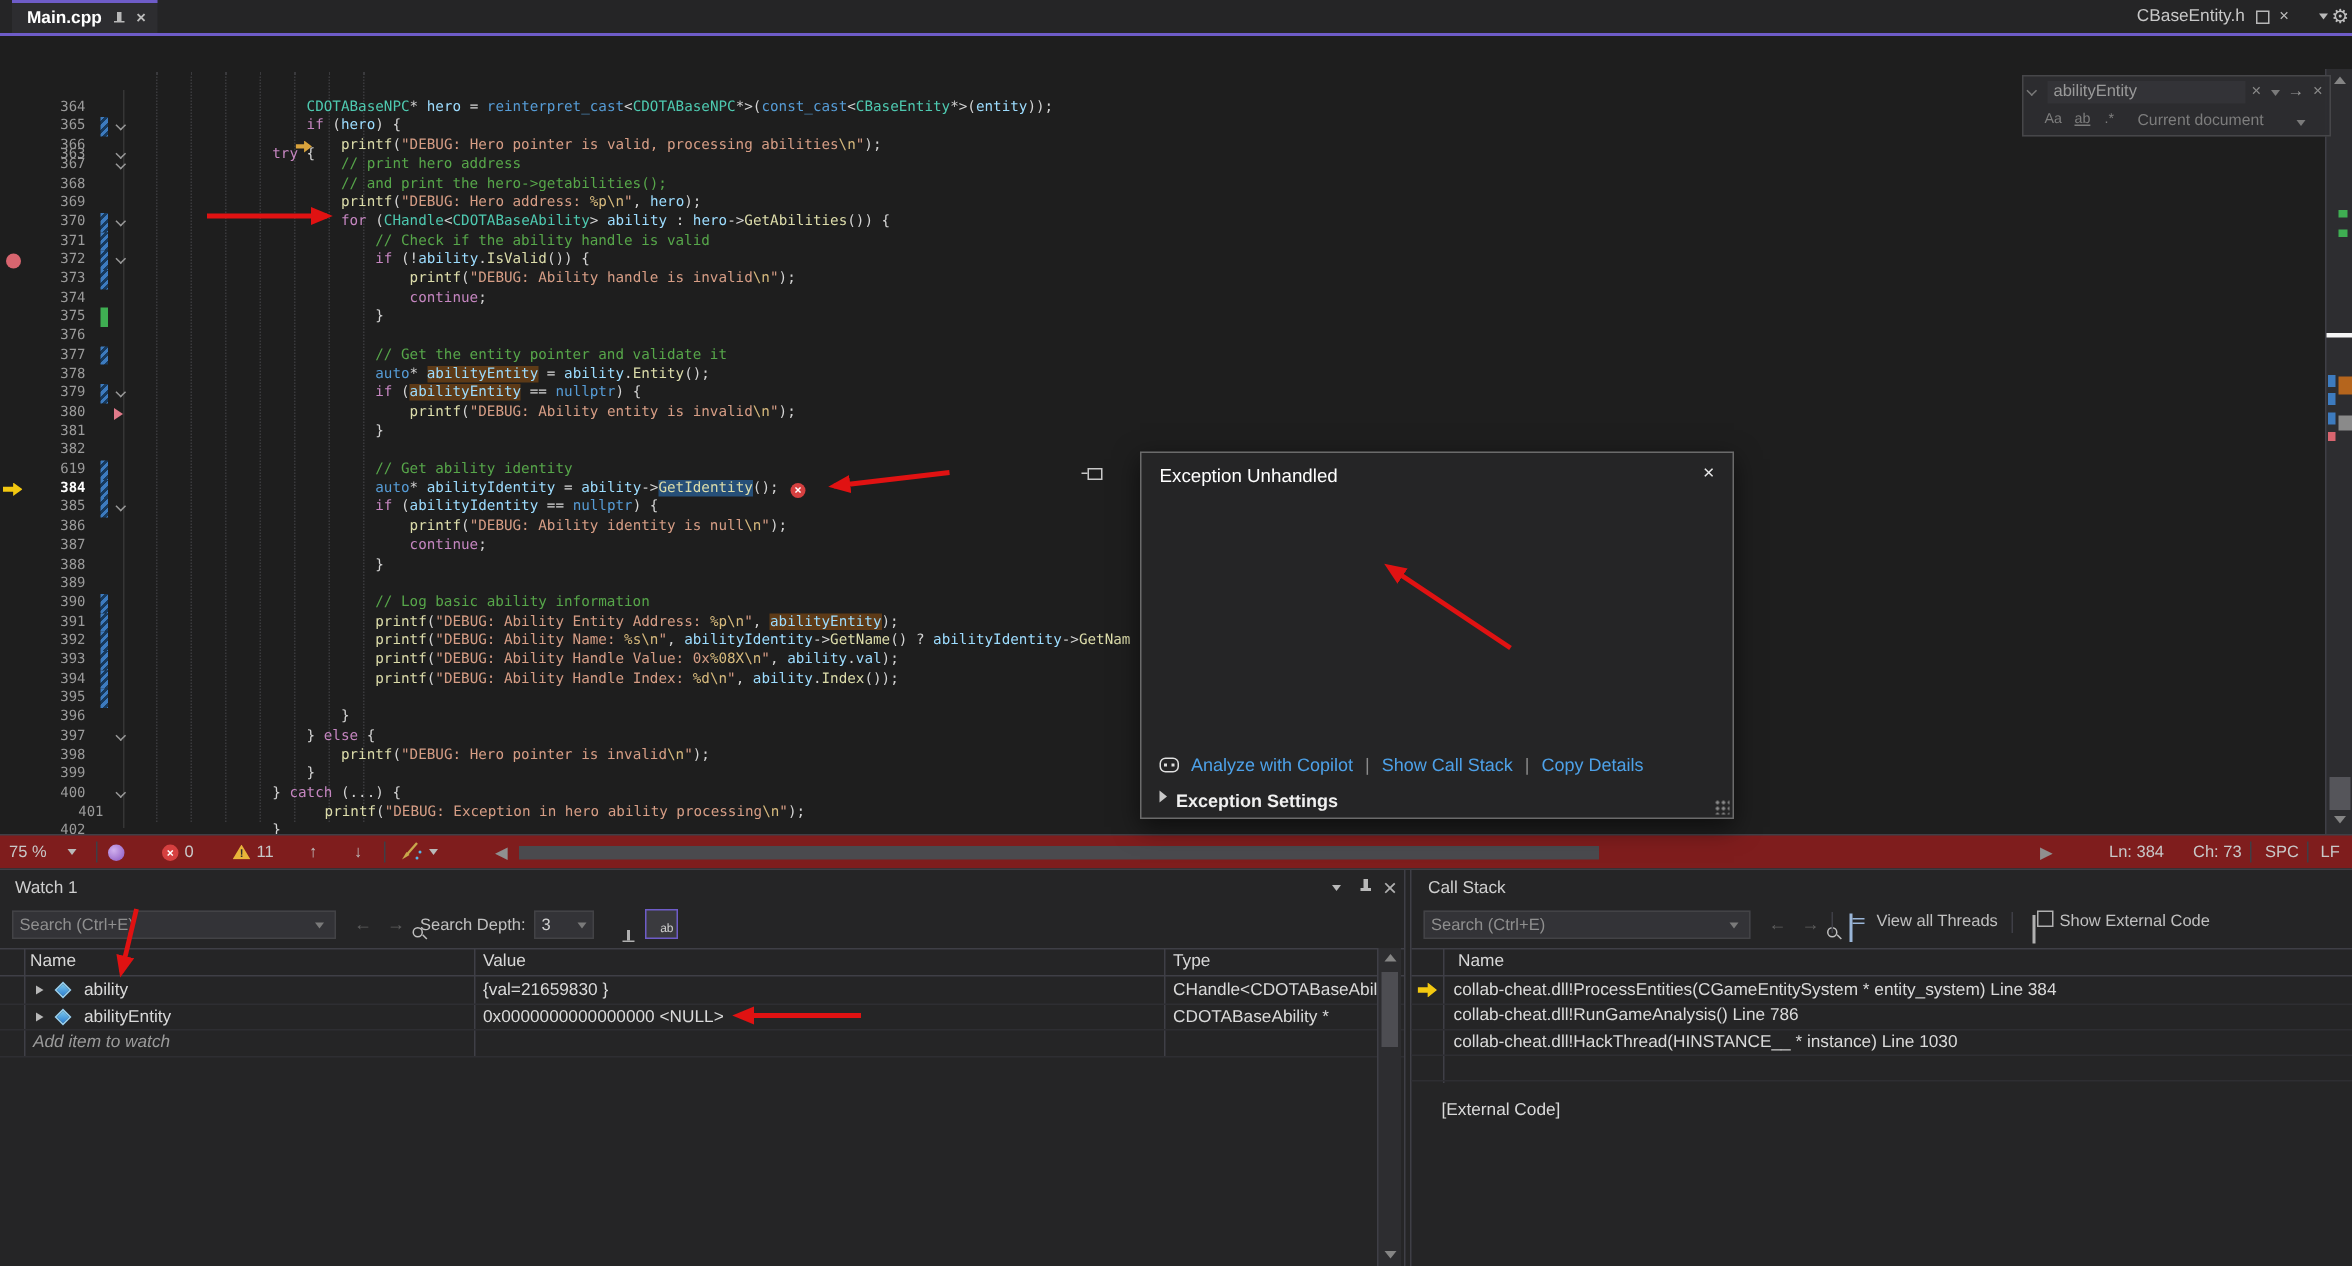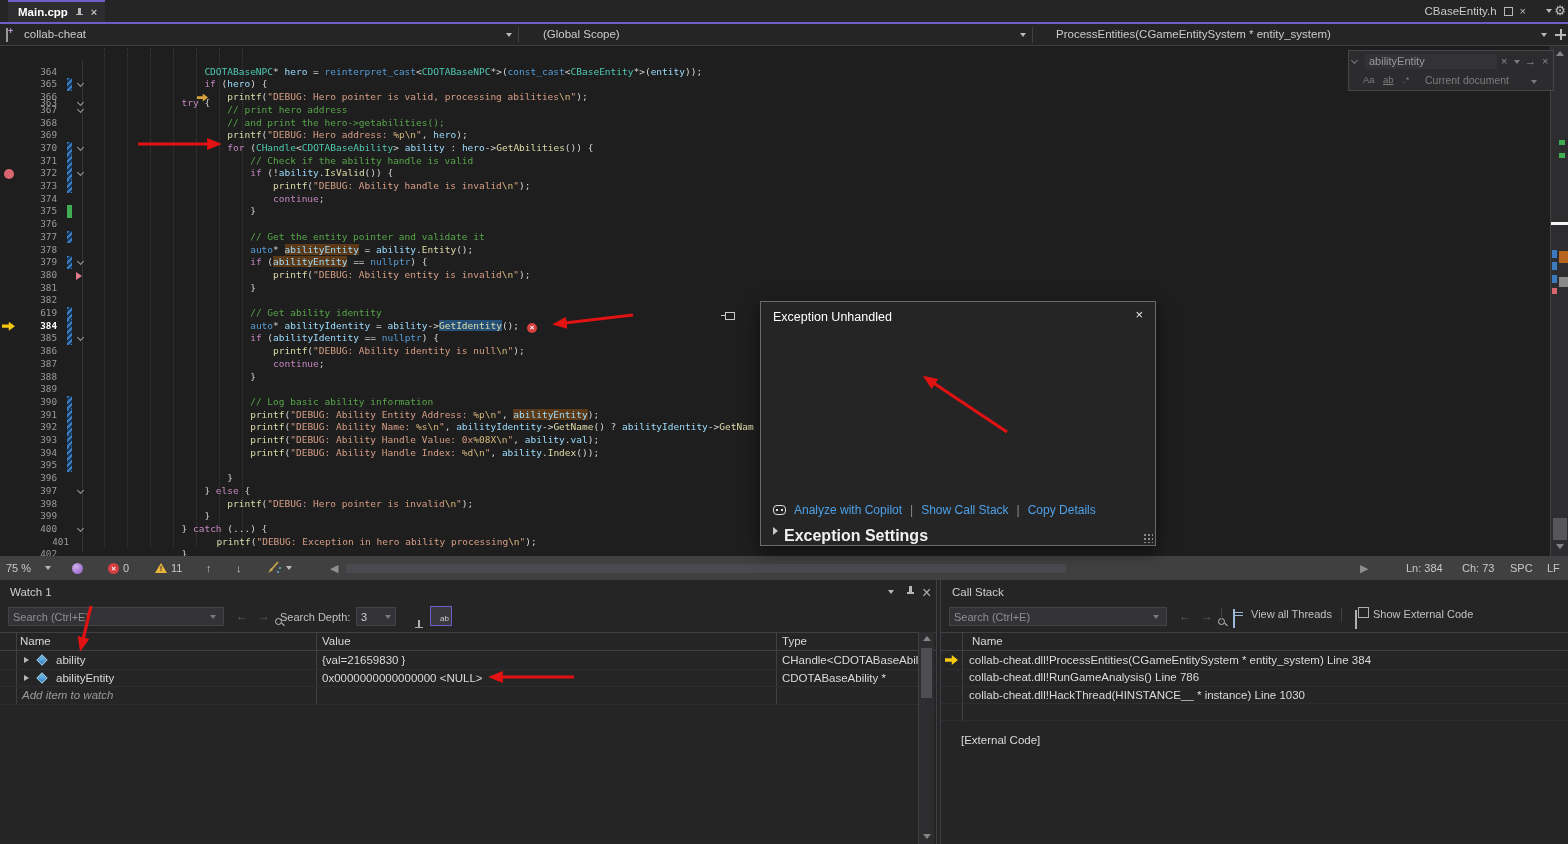--- a/index.html
+++ b/index.html
@@ -70,21 +70,21 @@
   .sc-fsel { color:#dcdcaa; background:#264f78; }
 
   
   #vscroll { left:1550px; top:46px; width:18px; height:510px; background:#2d2d30; border-left:1px solid #3f3f46; }
   .sarrow { position:absolute; left:5px; width:0; height:0; border-left:4px solid transparent; border-right:4px solid transparent; }
   .sarrow.up { border-bottom:5px solid #858585; }
   .sarrow.down { border-top:5px solid #858585; }
   .mark { position:absolute; }
 
   
-  #ebar { left:0; top:556px; width:1568px; height:23px; background:#404040; border-top:1px solid #3f3f46;
+  #ebar { left:0; top:556px; width:1568px; height:23px; background:#7f1d1d; border-top:1px solid #3f3f46;
     color:#c8c8c8; font-size:11px;text-decoration:underline; }
   .ebar-item { position:absolute; top:0; height:22px; display:flex; align-items:center; gap:4px; }
   .vdiv { position:absolute; top:4px; width:1px; height:14px; background:#3f3f46; }
   .errbadge { width:11px; height:11px; border-radius:50%; background:#d64040; color:#fff; font-size:8px;
     font-weight:bold; text-align:center; line-height:11px; }
   .warntri { position:relative; width:12px; height:10px; }
   .warntri::before { content:""; position:absolute; inset:0; background:#e8b43a; clip-path:polygon(50% 0,100% 100%,0 100%); }
   .warntri::after { content:"!"; position:absolute; left:0; right:0; top:0.5px; text-align:center; color:#2d2d30; font-size:7.5px; font-weight:bold; }
   .arr { color:#c0c0c0; font-size:11px; }
   .icx { color:#8f8f8f; }
@@ -127,21 +127,21 @@
   #dialog { left:760px; top:301px; width:396px; height:245px; background:#252526; border:1px solid #6b6b6b;
     box-shadow:0 5px 16px rgba(0,0,0,.55); z-index:20; }
   #dlg-title { position:absolute; left:12px; top:8px; color:#ffffff; font-size:12.5px; }
   #dlg-msg { position:absolute; left:12px; top:37px; width:370px; color:#ebebeb; font-size:12px; line-height:16px; }
   #dlg-links { position:absolute; left:12px; top:201px; display:flex; align-items:center; gap:8px;
     color:#4da1e8; font-size:12px; }
   .dlg-sep { color:#8a8a8a; }
   .copilot { width:13px; height:10px; border:1.5px solid #e0e0e0; border-radius:4px; position:relative; }
   .copilot::before { content:""; position:absolute; left:2px; top:2.5px; width:2px; height:2px; background:#e0e0e0; }
   .copilot::after { content:""; position:absolute; right:2px; top:2.5px; width:2px; height:2px; background:#e0e0e0; }
-  #dlg-exc { position:absolute; left:12px; top:225px; color:#f0f0f0; font-size:16px; display:flex; align-items:flex-start; gap:6px; }
+  #dlg-exc { position:absolute; left:12px; top:225px; color:#f0f0f0; font-size:12px; display:flex; align-items:flex-start; gap:6px; }
   .tri-r { width:0; height:0; border-top:4px solid transparent; border-bottom:4px solid transparent; border-left:5px solid #c8c8c8; }
   .dockicon { width:10px; height:8px; border:1.2px solid #c8c8c8; position:relative; }
   .dockicon::before { content:""; position:absolute; left:-5px; top:2px; width:4px; height:1.2px; background:#c8c8c8; }
   #dlg-grip { position:absolute; right:2px; bottom:2px; width:10px; height:10px;
     background:radial-gradient(circle, #8a8a8a 1px, transparent 1.2px); background-size:4px 4px; }
 
   
   #findbox { left:1348px; top:50px; width:206px; height:41px; background:rgba(45,45,48,.96);
     border:1px solid #464649; z-index:9; color:#8f8f8f; font-size:11px; }
   #find-input { position:absolute; left:16px; top:3px; width:132px; height:15px; background:#333337;
@@ -165,33 +165,20 @@
     <div id="tab-right" class="abs">
       <span>CBaseEntity.h</span>
       <span class="keepicon"></span>
       <span class="tabx">×</span>
     </div>
     <span class="caret abs" style="right:16px; top:9px;"></span>
     <span class="gear abs" style="right:2px; top:3px;">⚙</span>
   </div>
   <div id="accentline" class="abs"></div>
 
-  <div id="navbar" class="abs">
-    <div class="abs" style="left:6px; top:5px;"><span class="projicon"></span></div>
-    <span class="abs" style="left:24px; top:4px;">collab-cheat</span>
-    <span class="caret abs" style="left:506px; top:9px;"></span>
-    <div class="nav-sep" style="left:518px;"></div>
-    <span class="abs" style="left:543px; top:4px;">(Global Scope)</span>
-    <span class="caret abs" style="left:1020px; top:9px;"></span>
-    <div class="nav-sep" style="left:1032px;"></div>
-    <div class="abs" style="left:1040px; top:6px;"><span class="cube"></span></div>
-    <span class="abs" style="left:1056px; top:4px;">ProcessEntities(CGameEntitySystem * entity_system)</span>
-    <span class="caret abs" style="left:1541px; top:9px;"></span>
-    <div class="abs spliticon" style="left:1555px; top:5px;"></div>
-  </div>
 
   <div id="editor" class="abs">
     <div class="foldline"></div>
     <div id="guides">
         <div class="guide" style="left: 104px;"></div>
         <div class="guide" style="left: 127px;"></div>
         <div class="guide" style="left: 150px;"></div>
         <div class="guide" style="left: 173px;"></div>
         <div class="guide" style="left: 196px;"></div>
         <div class="guide" style="left: 219px;"></div>

